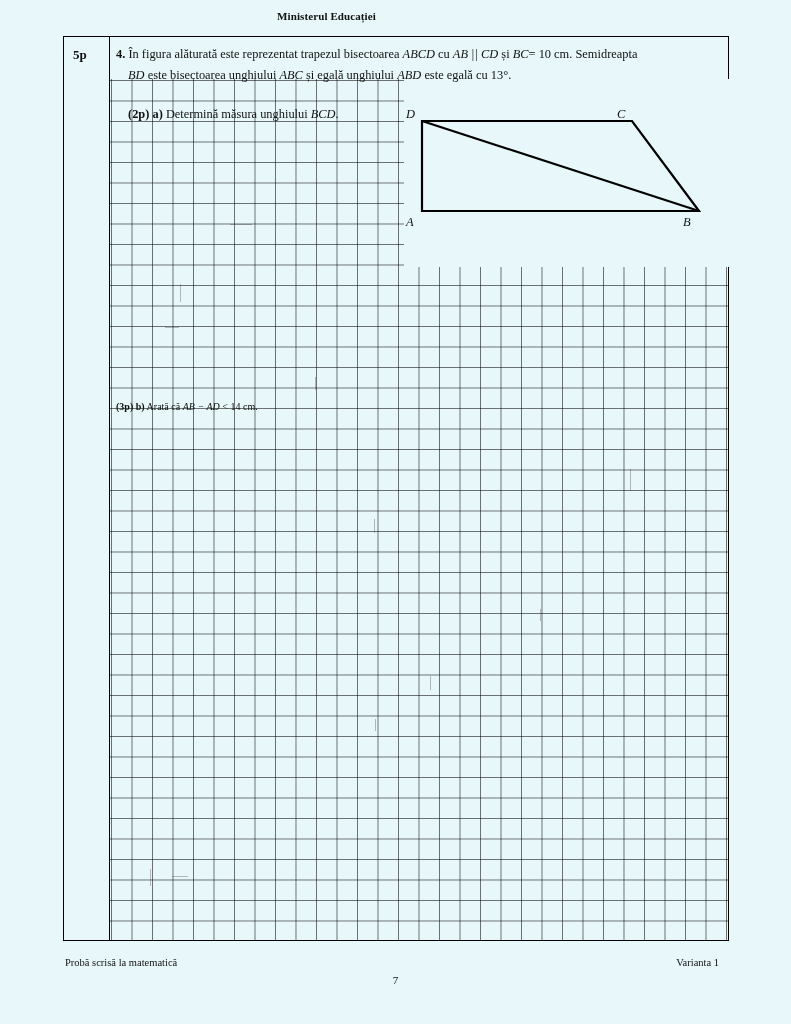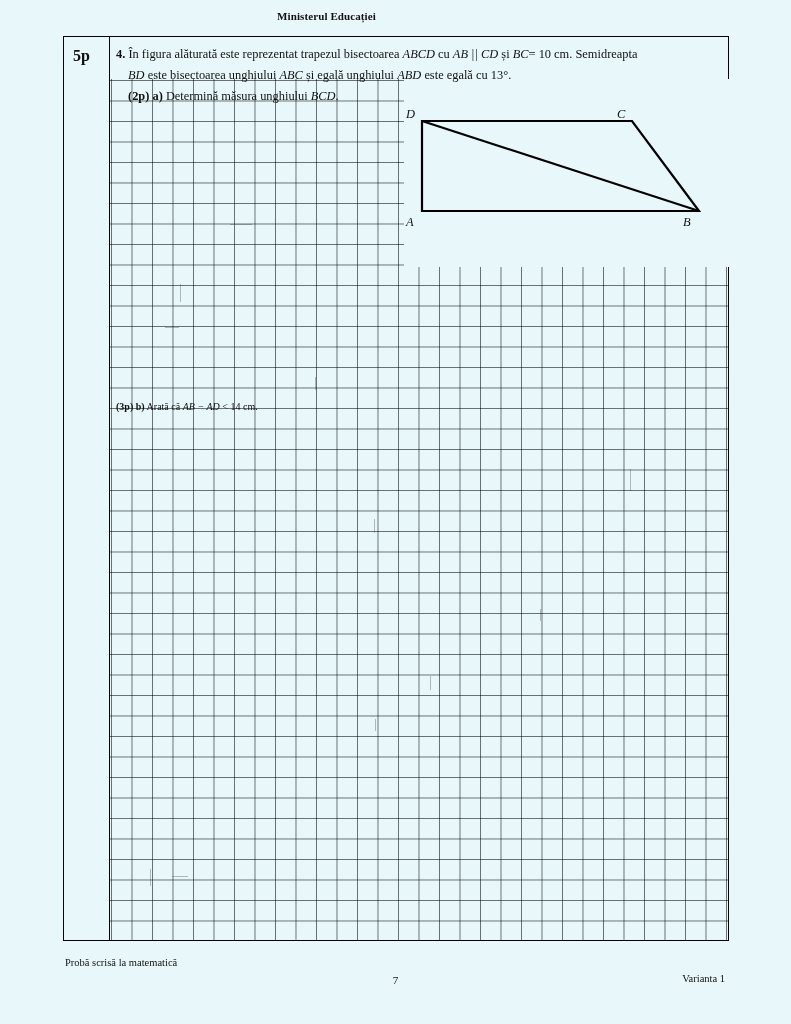--- a/index.html
+++ b/index.html
@@ -50,36 +50,36 @@
     top: 0;
     width: 1px;
     height: 100%;
     background: #000;
   }
 
   .points {
     position: absolute;
     left: 9px;
     top: 10px;
-    font-size: 16px;
+    font-size: 13px;
     font-weight: bold;
   }
 
   
   .content {
     position: absolute;
     left: 52px;
     top: 7px;
     width: 612px;
     font-size: 12.4px;
     line-height: 21px;
   }
   .line1 { text-indent: 0; }
   .line2 { margin-left: 12px; }
-  .line3 { margin-top: 0; }
+  .line3 { margin-top: 18px; }
   .bold { font-weight: bold; }
   .it { font-style: italic; font-family: Liberation Serif, serif; }
   .nowrap { white-space: nowrap; }
 
   .sub-b {
     position: absolute;
     left: 52px;
     top: 364px;
     font-size: 10px;
   }
@@ -150,21 +150,21 @@
 
   
   .footer {
     position: absolute;
     left: 63px;
     top: 957px;
     width: 666px;
     font-size: 10.5px;
   }
   .footer .left  { position: absolute; left: 2px; top: 0; font-family: Liberation Serif, serif; }
-  .footer .right { position: absolute; right: 4px; top: 0; margin-top: 16px; }
+  .footer .right { position: absolute; right: 10px; top: 0; }
   .page-num {
     position: absolute;
     left: 0;
     top: 974px;
     width: 791px;
     text-align: center;
     font-size: 11px;
   }
 </style>
 </head>

